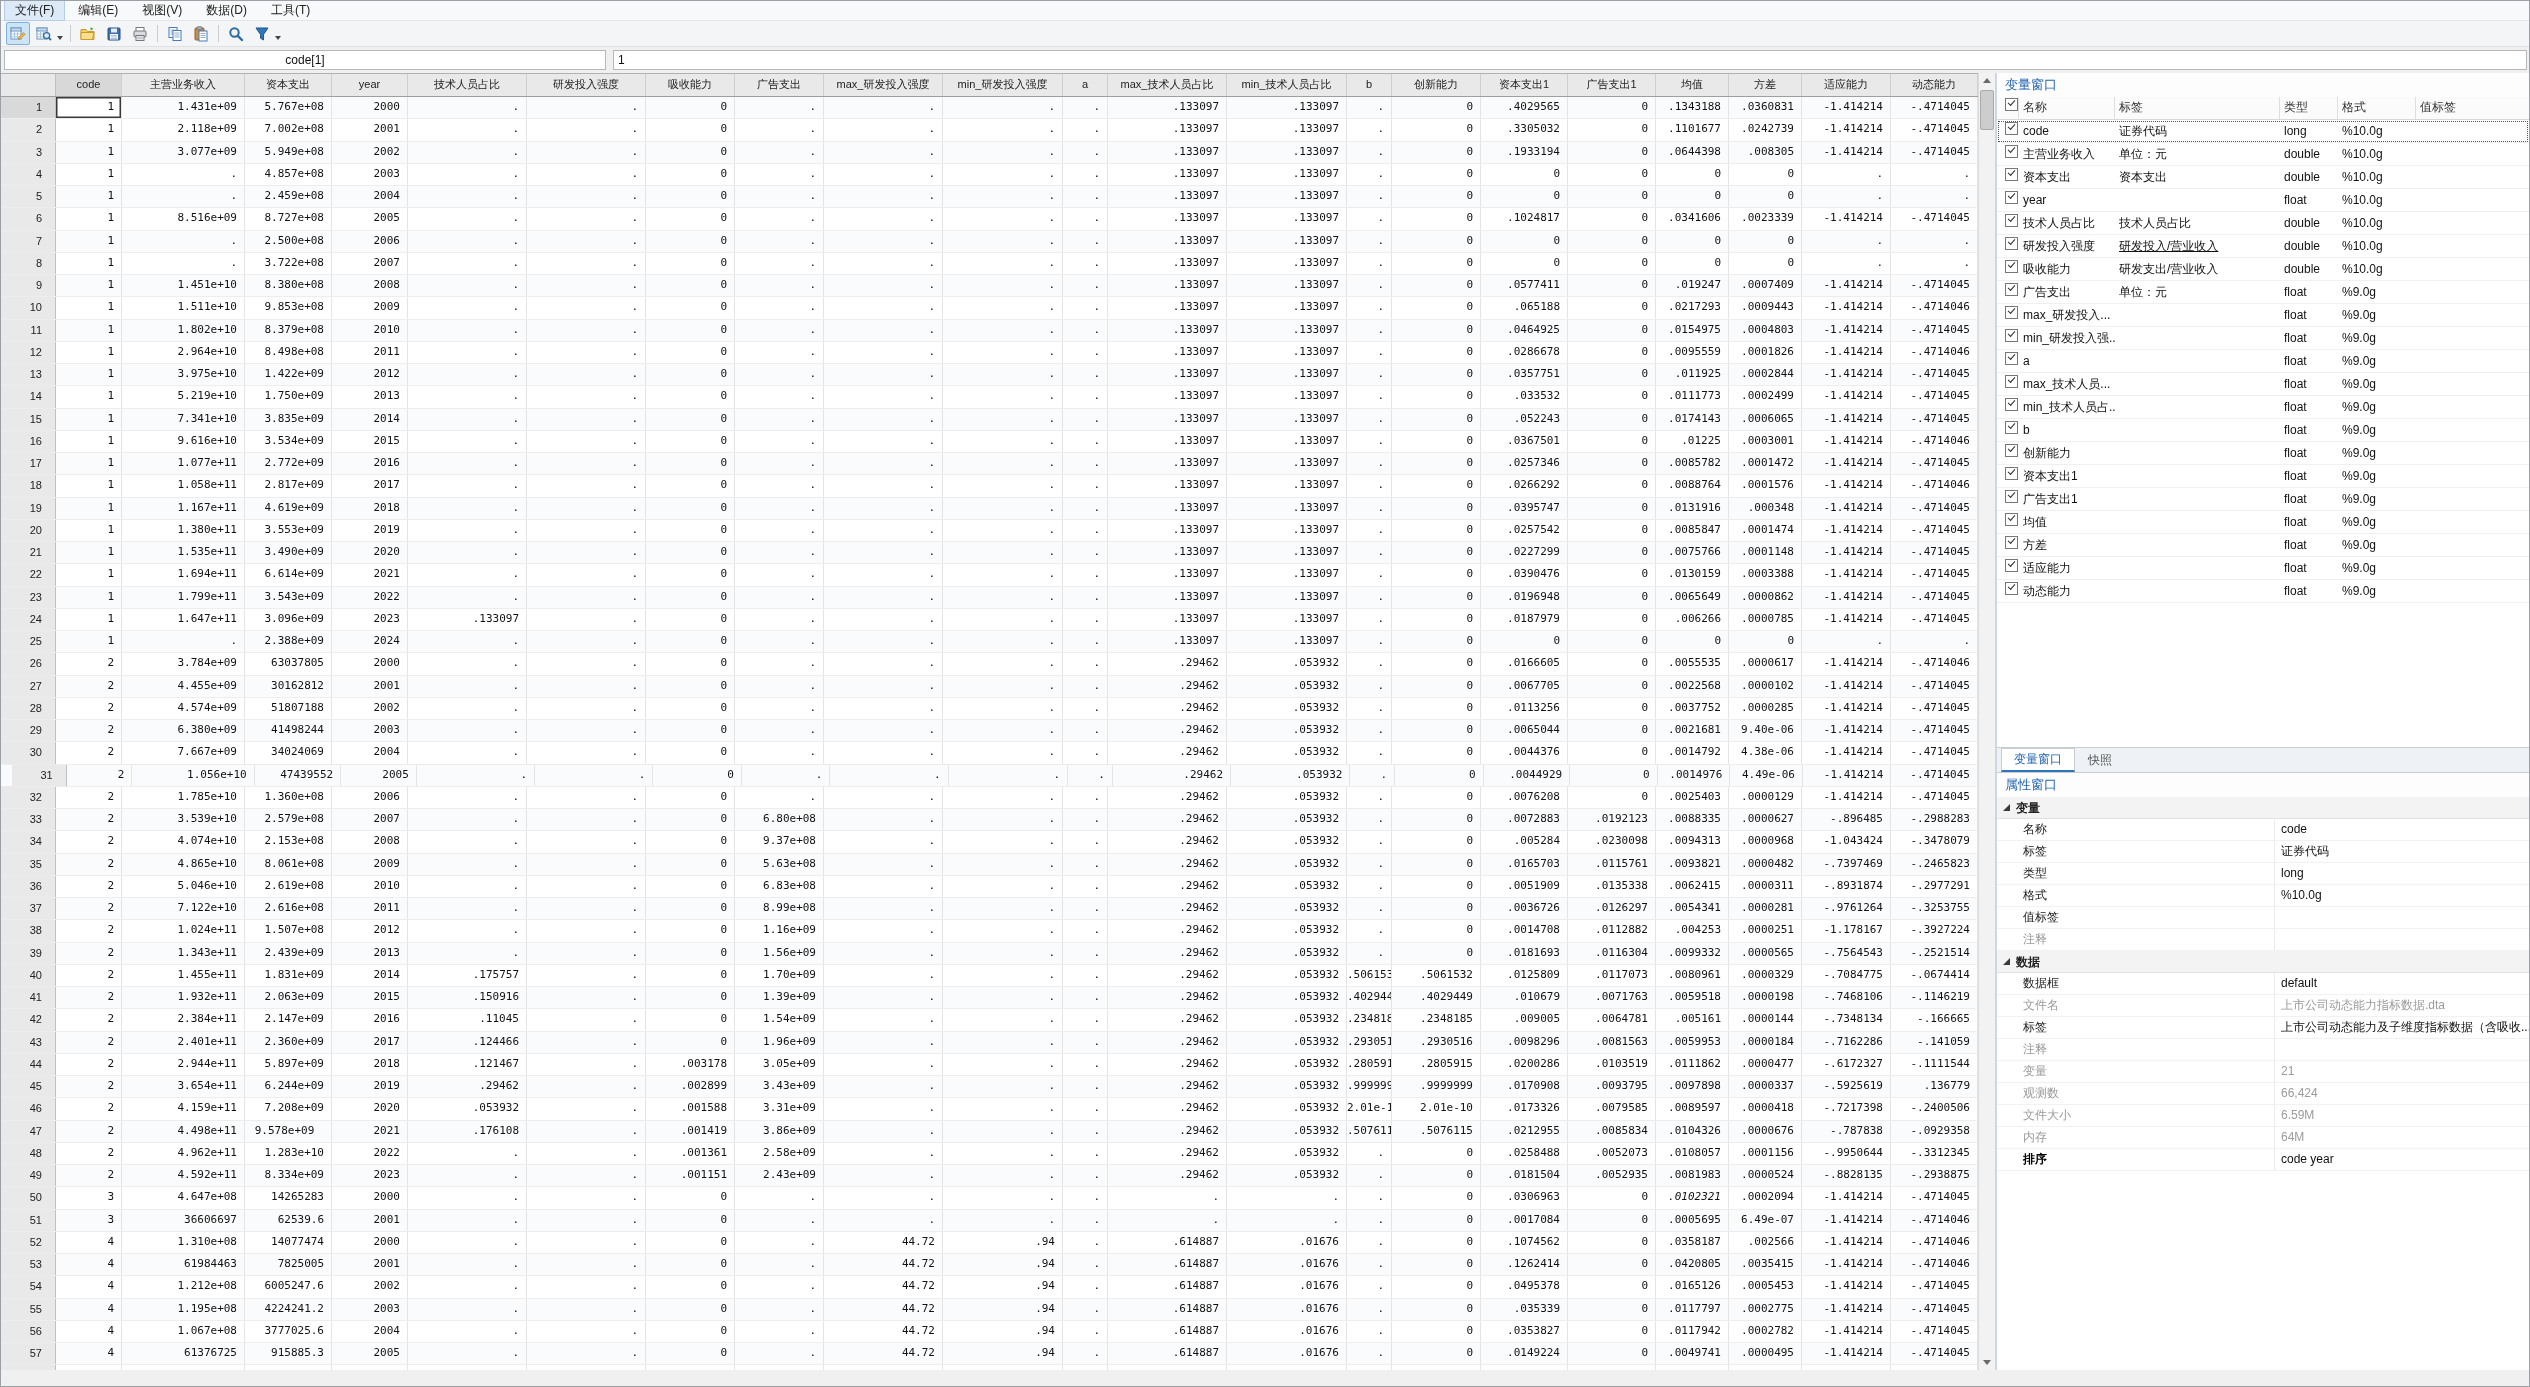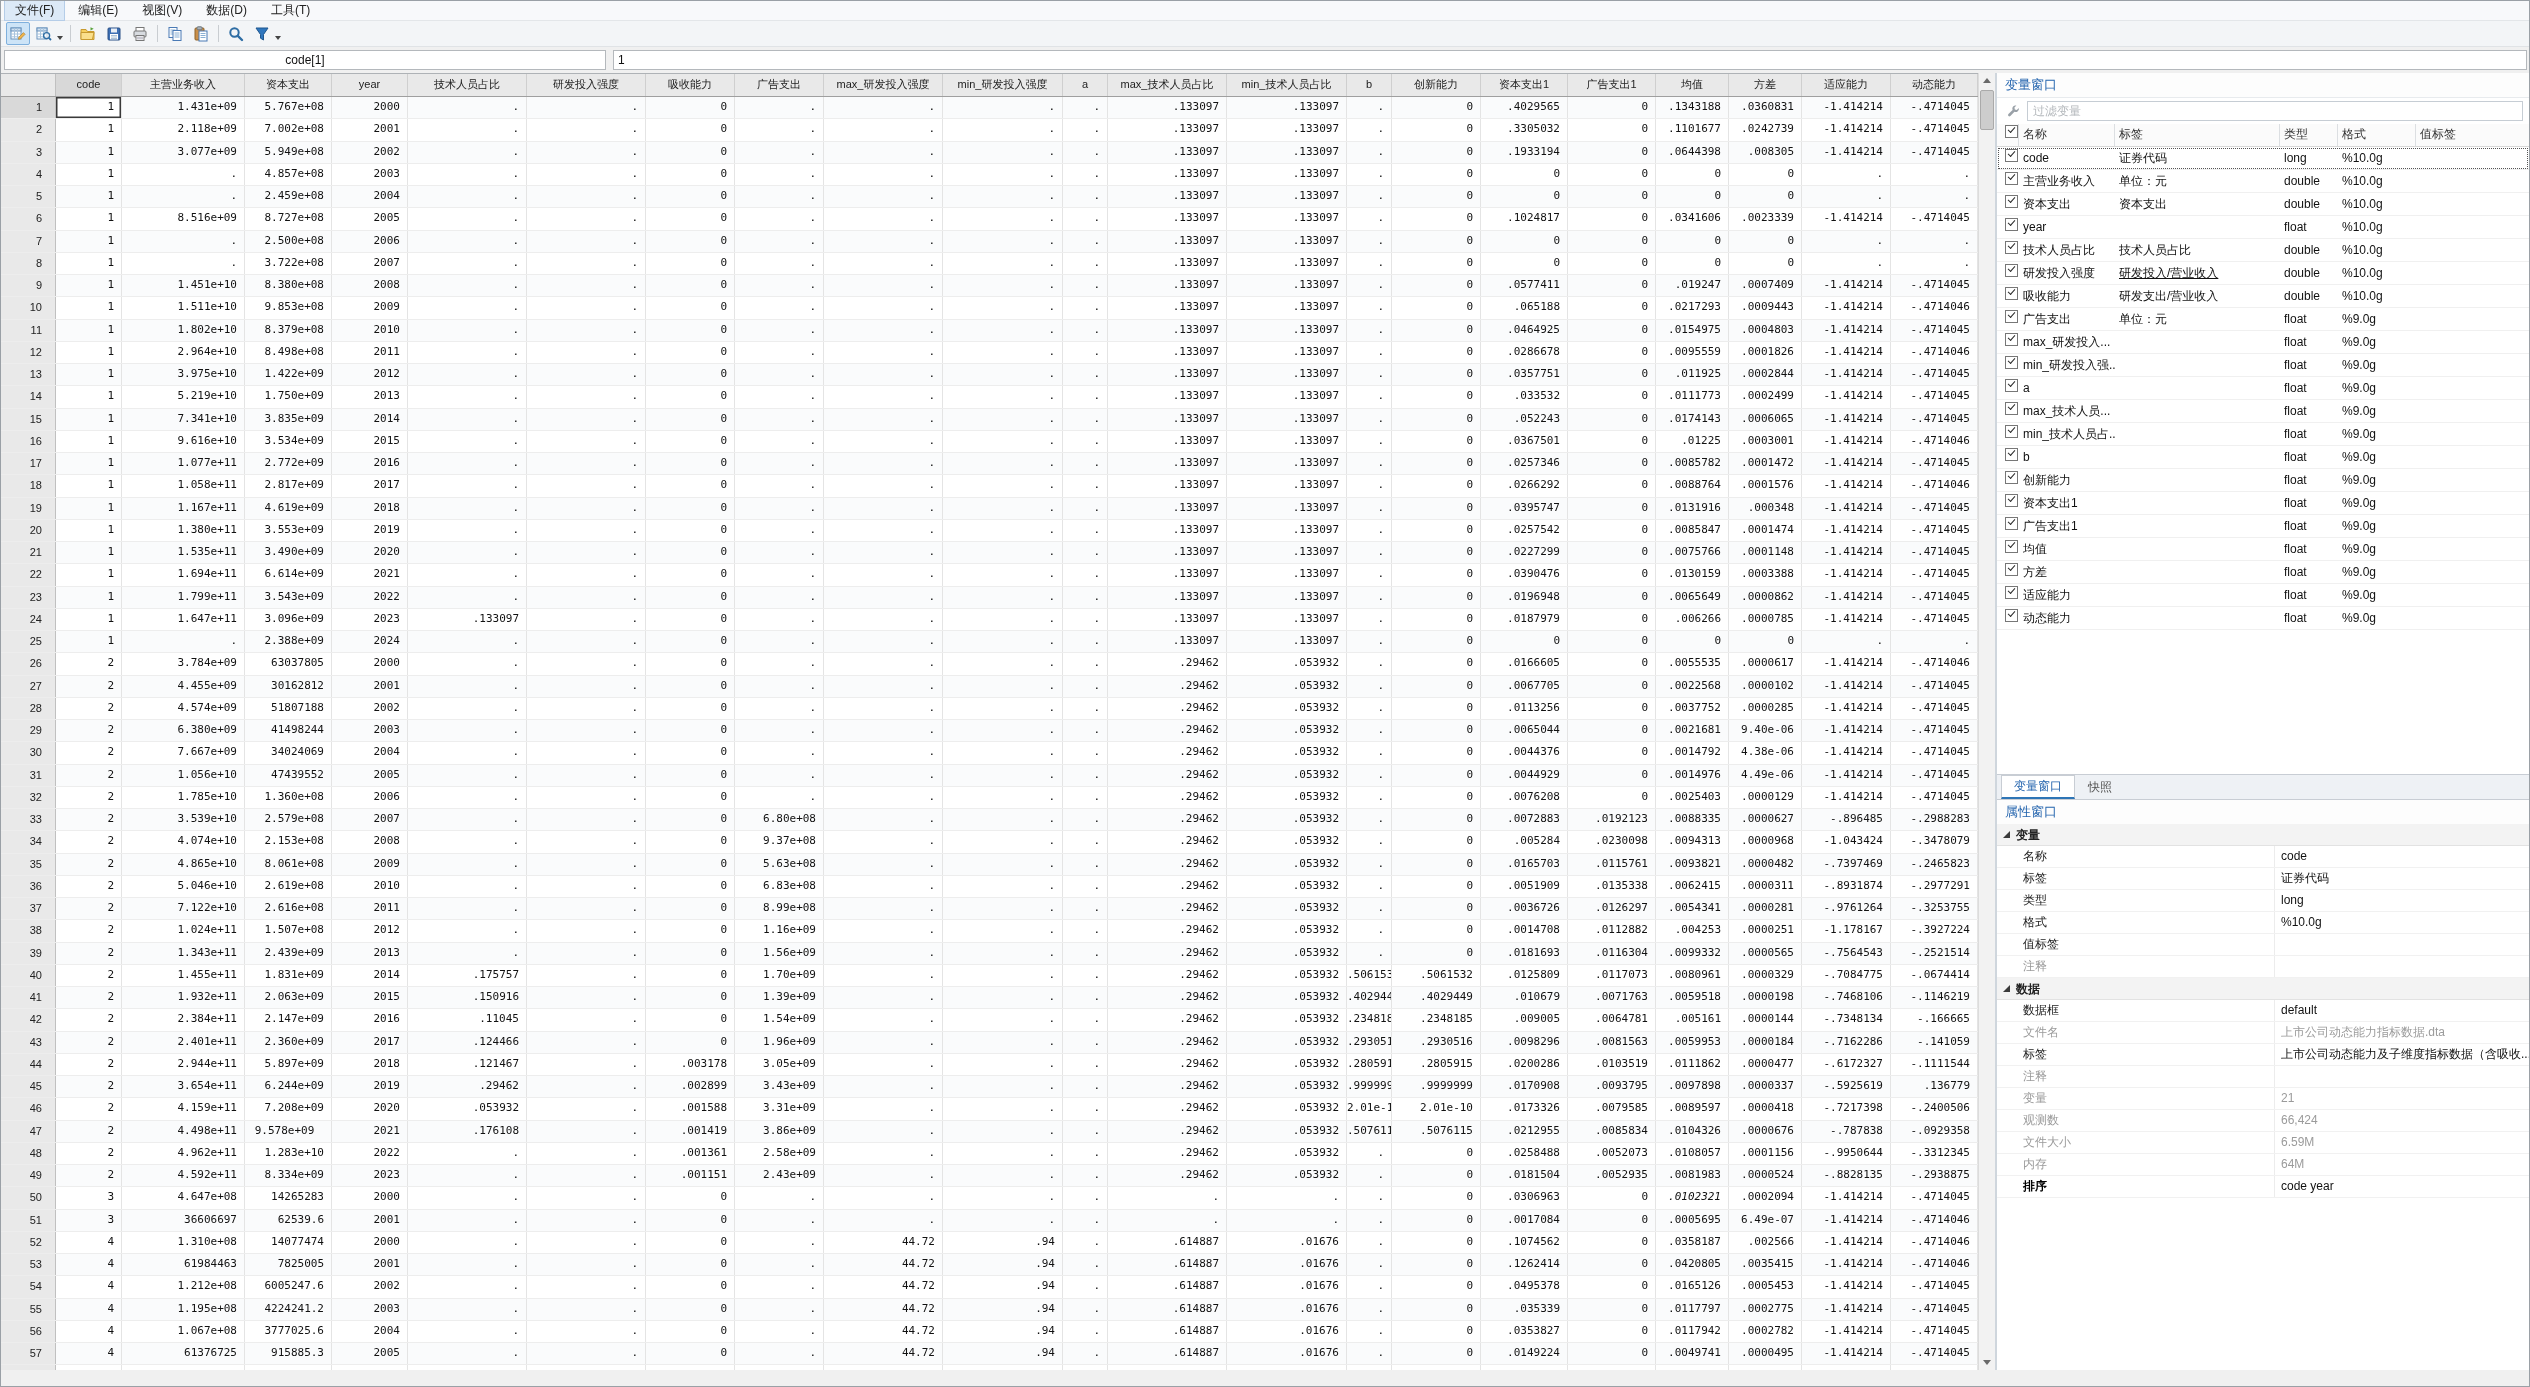--- a/index.html
+++ b/index.html
@@ -911,21 +911,21 @@
           <div class="dcell" style="width: 45px;">.</div>
           <div class="dcell" style="width: 89px;">0</div>
           <div class="dcell" style="width: 87px;">.0044376</div>
           <div class="dcell" style="width: 88px;">0</div>
           <div class="dcell" style="width: 73px;">.0014792</div>
           <div class="dcell" style="width: 73px;">4.38e-06</div>
           <div class="dcell" style="width: 89px;">-1.414214</div>
           <div class="dcell" style="width: 87px;">-.4714045</div>
         </div>
         <div class="drow">
-          <div class="dcell obs" style="width: 55px;">31</div>
+          <div class="dcell obs" style="width: 55px; margin-left: 11px;">31</div>
           <div class="dcell" style="width: 66px;">2</div>
           <div class="dcell" style="width: 123px;">1.056e+10</div>
           <div class="dcell" style="width: 87px;">47439552</div>
           <div class="dcell" style="width: 76px;">2005</div>
           <div class="dcell" style="width: 119px;">.</div>
           <div class="dcell" style="width: 119px;">.</div>
           <div class="dcell" style="width: 89px;">0</div>
           <div class="dcell" style="width: 89px;">.</div>
           <div class="dcell" style="width: 119px;">.</div>
           <div class="dcell" style="width: 120px;">.</div>
@@ -1596,28 +1596,20 @@
           <i></i>
         </div>
       <div class="sthumb"></div>
       <div class="sarrow down">
           <i></i>
         </div>
     </div>
 
     <div class="rpanel">
       <div class="panel-title">变量窗口</div>
-      <div class="filter-row">
-        <span class="wrench">
-          <svg width="15" height="15" viewBox="0 0 16 16">
-              <path d="M13.6 4.2a3.4 3.4 0 0 1-4.6 4.1L4.6 12.7a1.4 1.4 0 0 1-2-2L7 6.3a3.4 3.4 0 0 1 4.1-4.6L9 3.8l.4 2.1 2.1.4z" fill="#9aa1a8"></path>
-            </svg>
-        </span>
-        <div class="filter-input">过滤变量</div>
-      </div>
       <div id="vargrid">
           <div class="vghead">
             <div class="vghcell" style="width: 22px;"><span class="cbx"></span></div>
             <div class="vghcell" style="width: 96px;">名称</div>
             <div class="vghcell" style="width: 165px;">标签</div>
             <div class="vghcell" style="width: 58px;">类型</div>
             <div class="vghcell" style="width: 78px;">格式</div>
             <div class="vghcell" style="width: 116px; flex: 1 1 0%; border-right: none;">值标签</div>
           </div>
           <div class="vrow sel">

